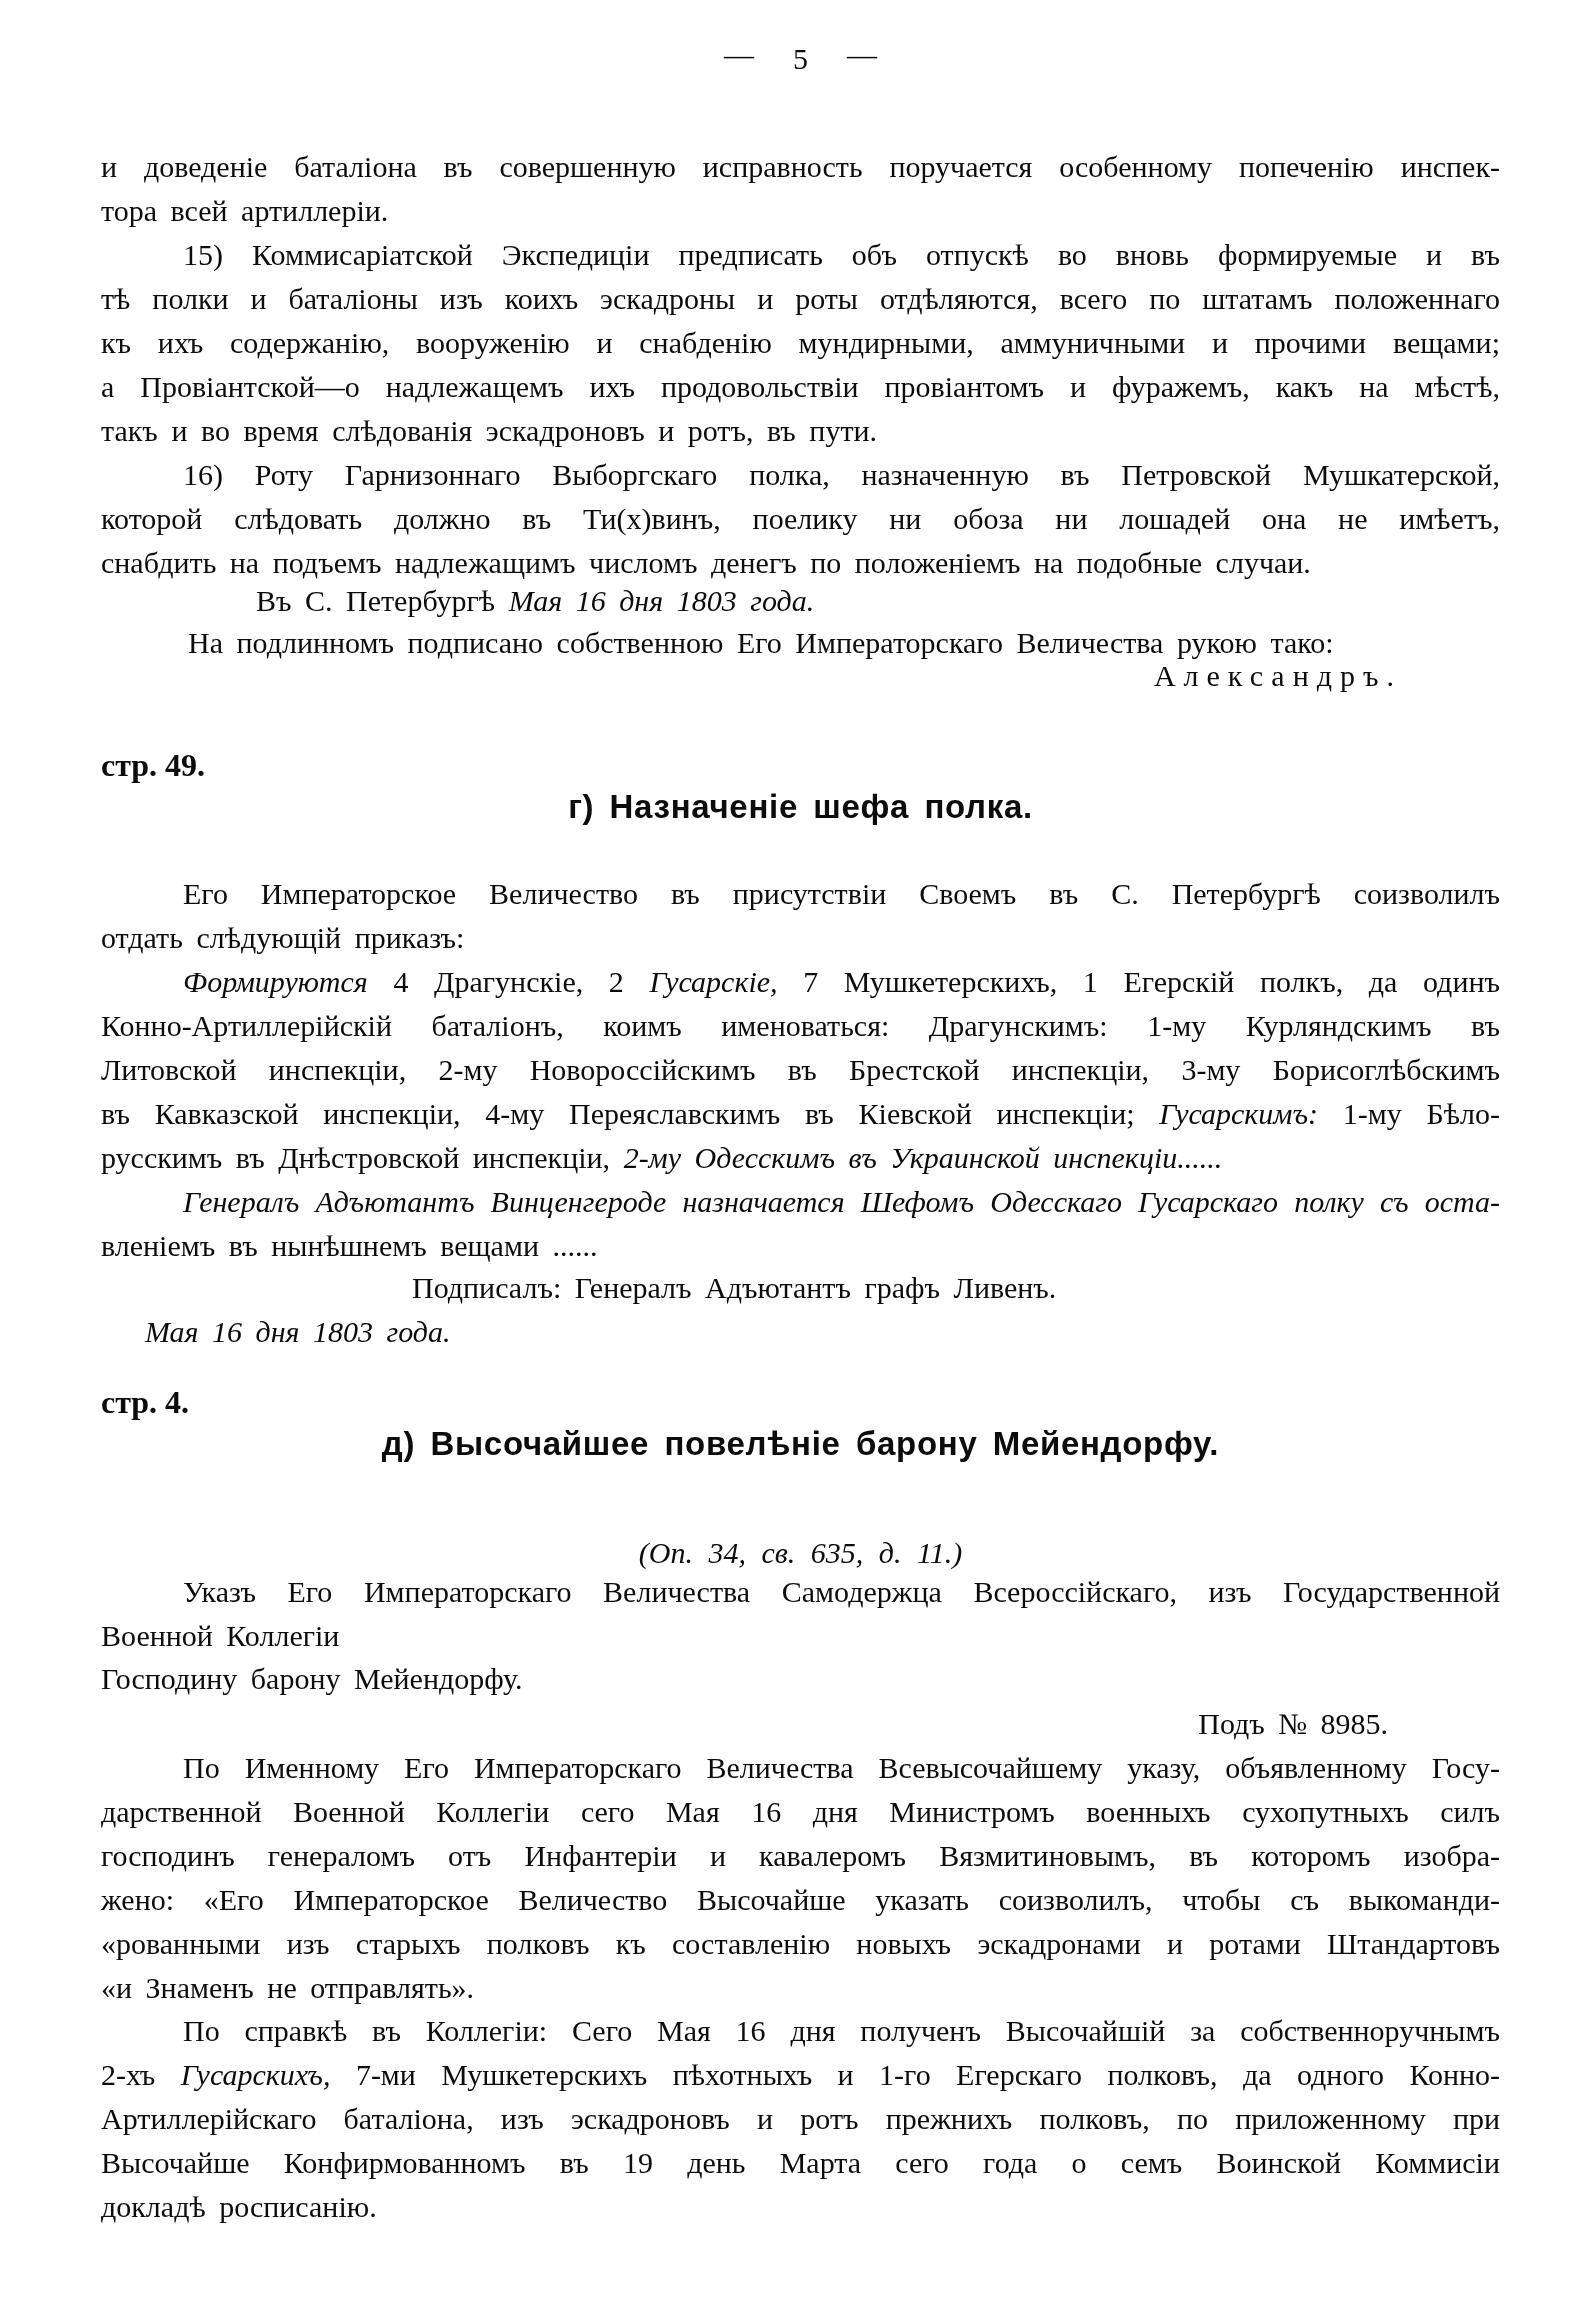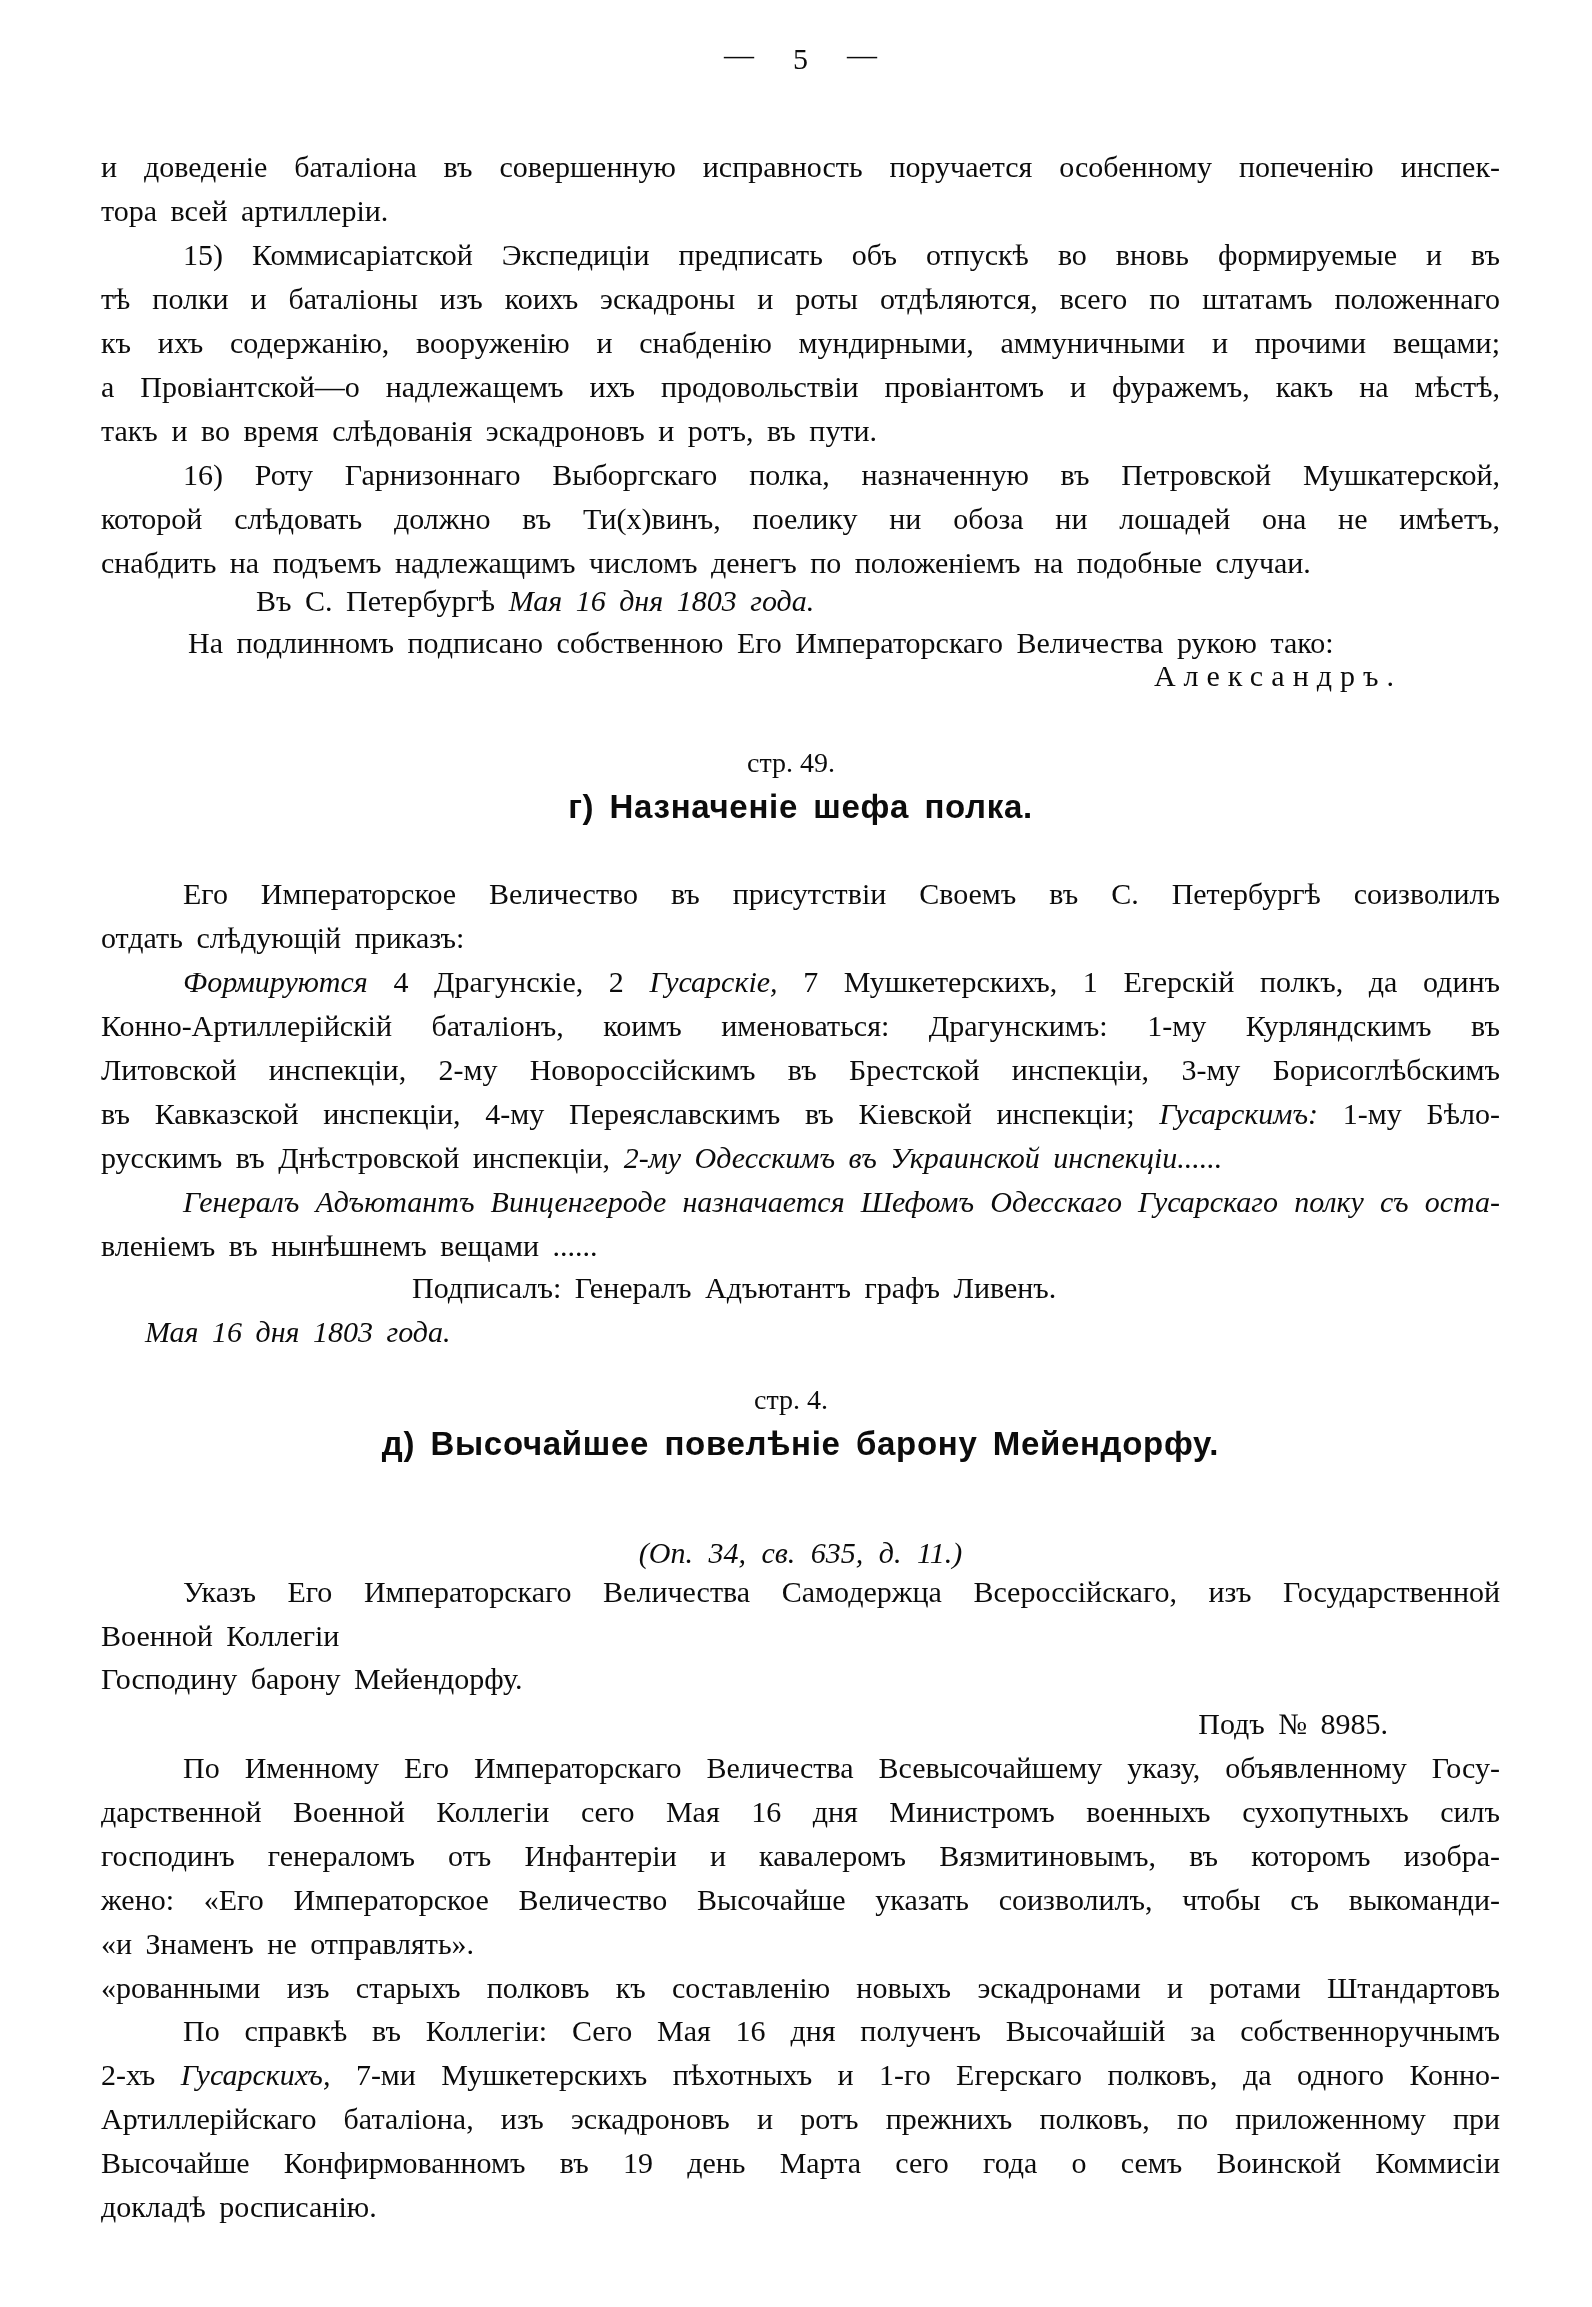--- a/index.html
+++ b/index.html
@@ -19,21 +19,21 @@
     word-spacing:6px;
   }
   .j{text-align:justify;text-align-last:justify;}
   .ind{text-indent:82px;}
   .it{font-style:italic;}
   .center{text-align:left;}
   .pagenum{
     top:42px;text-align:center;font-size:30px;
   }
   .pagenum .dash{display:inline-block;margin:0 39px;position:relative;top:-4px;}
-  .pageref{font-size:28px;text-align:center;padding-right:19px;}
+  .pageref{font-size:32px;text-align:left;padding-right:19px;font-weight:bold;}
   .heading{
     font-family:Liberation Sans, sans-serif;
     font-weight:700;
     font-size:33px;
     line-height:39px;
     text-align:center;
     word-spacing:5.4px;
     letter-spacing:0.7px;
   }
   .sigline{
@@ -145,22 +145,22 @@
 
   <div class="blk line center" style="top:1657px">Господину барону Мейендорфу.</div>
 
   <div class="blk line numline" style="top:1702px">Подъ № 8985.</div>
 
   <div class="blk" style="top:1746px">
     <div class="line j ind">По Именному Его Императорскаго Величества Всевысочайшему указу, объявленному Госу-</div>
     <div class="line j">дарственной Военной Коллегіи сего Мая 16 дня Министромъ военныхъ сухопутныхъ силъ</div>
     <div class="line j">господинъ генераломъ отъ Инфантеріи и кавалеромъ Вязмитиновымъ, въ которомъ изобра-</div>
     <div class="line j">жено: «Его Императорское Величество Высочайше указать соизволилъ, чтобы съ выкоманди-</div>
+    <div class="line j">«рованными изъ старыхъ полковъ къ составленію новыхъ эскадронами и ротами Штандартовъ</div>
     <div class="line">«и Знаменъ не отправлять».</div>
-    <div class="line j">«рованными изъ старыхъ полковъ къ составленію новыхъ эскадронами и ротами Штандартовъ</div>
   </div>
 
   <div class="blk" style="top:2009px">
     <div class="line j ind">По справкѣ въ Коллегіи: Сего Мая 16 дня полученъ Высочайшій за собственноручнымъ</div>
     <div class="line j">
       <span>2-хъ</span>
       <span class="it">Гусарскихъ,</span>
       <span> 7-ми Мушкетерскихъ пѣхотныхъ и 1-го Егерскаго полковъ, да одного Конно-</span>
     </div>
     <div class="line j">Артиллерійскаго баталіона, изъ эскадроновъ и ротъ прежнихъ полковъ, по приложенному при</div>

